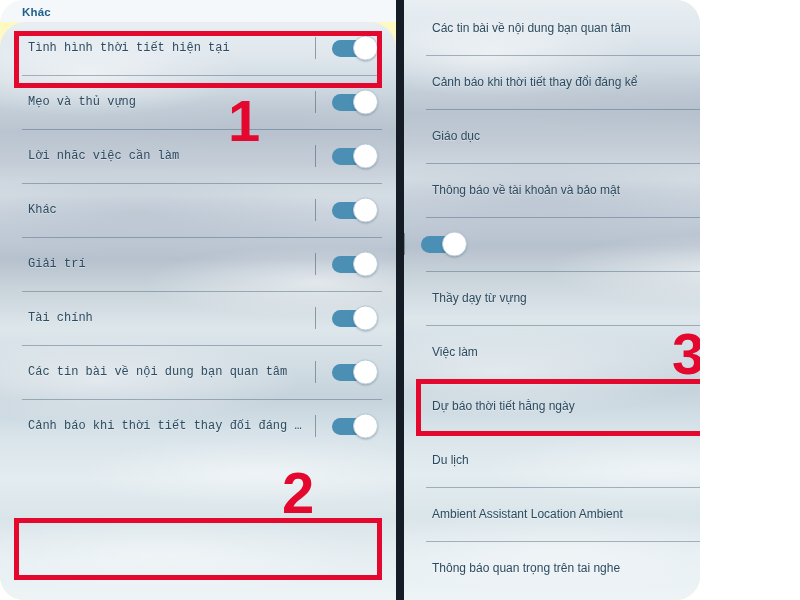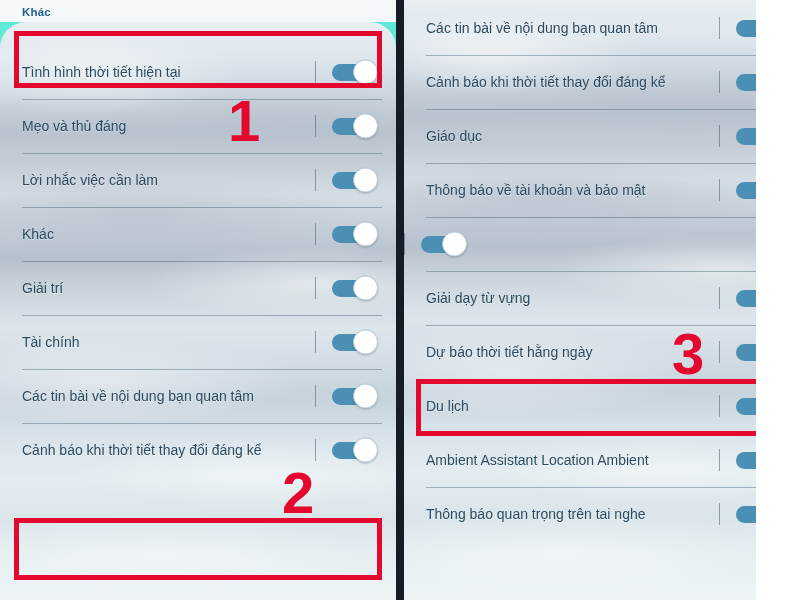--- a/index.html
+++ b/index.html
@@ -11,24 +11,25 @@
   body {
     width: 800px;
     height: 600px;
     font-family: "Liberation Sans", sans-serif;
     overflow: hidden;
     position: relative;
   }
 
   #stage {
     position: relative;
-    width: 756px;
+    width: 700px;
     height: 600px;
-    background: #5eead4;
+    background: #fef9c3;
     overflow: hidden;
+    border-radius: 24px;
   }
 
   
   .panel {
     position: absolute;
     top: 0;
     height: 600px;
     overflow: hidden;
   }
   #panel-left  { left: 0px;   width: 396px; }
@@ -126,44 +127,44 @@
     z-index: 12;
   }
 
   
   .rows {
     position: absolute;
     left: 0;
     width: 100%;
     z-index: 10;
   }
-  #panel-left  .rows { top: 45px; }
+  #panel-left  .rows { top: 21px; font-family: Liberation Mono, monospace; }
   #panel-right .rows { top: 1px; }
 
   .row {
     position: relative;
     height: 54px;
     display: flex;
     align-items: center;
     box-sizing: border-box;
   }
   .row + .row::before {
     content: "";
     position: absolute;
     left: 22px;
     right: 14px;
     top: 0;
     height: 1px;
     background: rgba(74, 102, 122, 0.45);
   }
   .row-label {
     flex: 1 1 auto;
-    padding-left: 22px;
+    padding-left: 28px;
     padding-right: 8px;
-    font-size: 14px;
+    font-size: 12px;
     color: #2d4b60;
     white-space: nowrap;
     overflow: hidden;
     text-overflow: ellipsis;
     text-shadow: 0 1px 0 rgba(255,255,255,0.35);
   }
 
   
   .row-sep {
     width: 1px;
@@ -229,21 +230,21 @@
 
     <div class="rows" id="left-rows">
         <div class="row">
           <div class="row-label">Tình hình thời tiết hiện tại</div>
           <div class="row-sep"></div>
           <div class="switch">
             <div class="knob"></div>
           </div>
         </div>
         <div class="row">
-          <div class="row-label">Mẹo và thủ đáng</div>
+          <div class="row-label">Mẹo và thủ vựng</div>
           <div class="row-sep"></div>
           <div class="switch">
             <div class="knob"></div>
           </div>
         </div>
         <div class="row">
           <div class="row-label">Lời nhắc việc cần làm</div>
           <div class="row-sep"></div>
           <div class="switch">
             <div class="knob"></div>
@@ -328,21 +329,28 @@
             <div class="knob"></div>
           </div>
         </div>
         <div class="row">
           <div class="row-sep"></div>
           <div class="switch">
             <div class="knob"></div>
           </div>
         </div>
         <div class="row">
-          <div class="row-label">Giải dạy từ vựng</div>
+          <div class="row-label">Thầy dạy từ vựng</div>
+          <div class="row-sep"></div>
+          <div class="switch">
+            <div class="knob"></div>
+          </div>
+        </div>
+        <div class="row">
+          <div class="row-label">Việc làm</div>
           <div class="row-sep"></div>
           <div class="switch">
             <div class="knob"></div>
           </div>
         </div>
         <div class="row">
           <div class="row-label">Dự báo thời tiết hằng ngày</div>
           <div class="row-sep"></div>
           <div class="switch">
             <div class="knob"></div>

